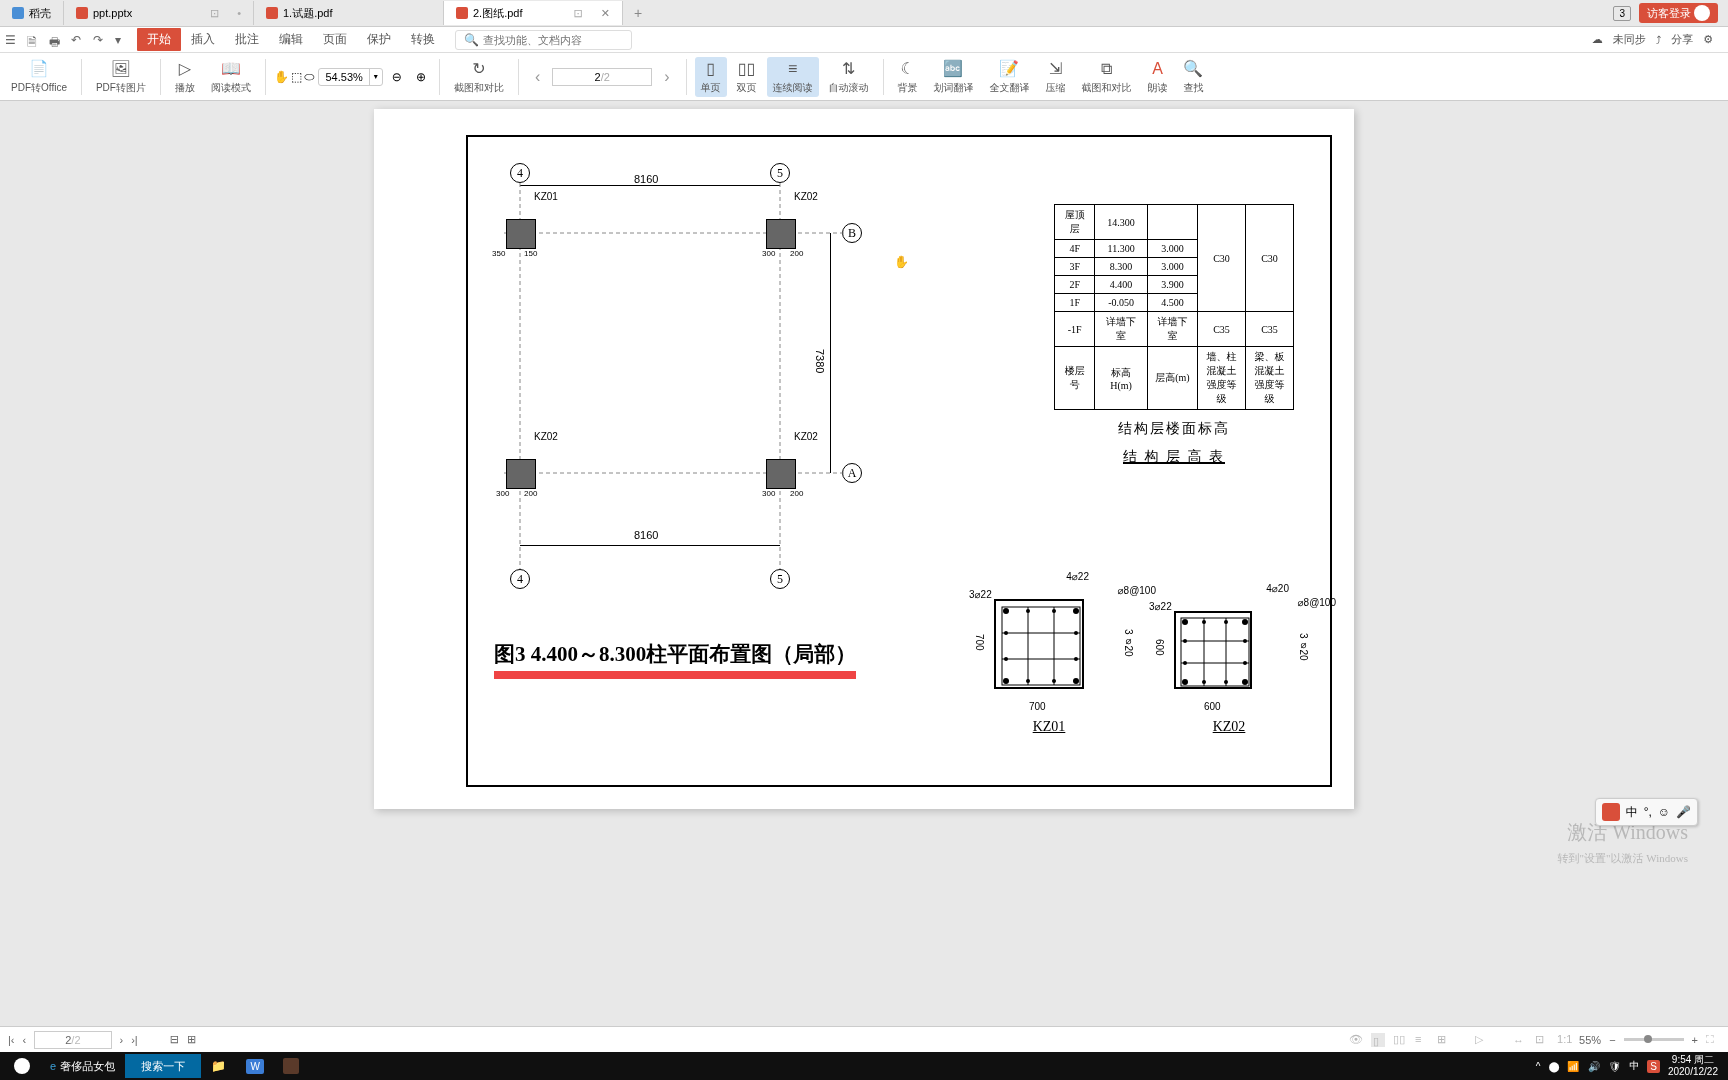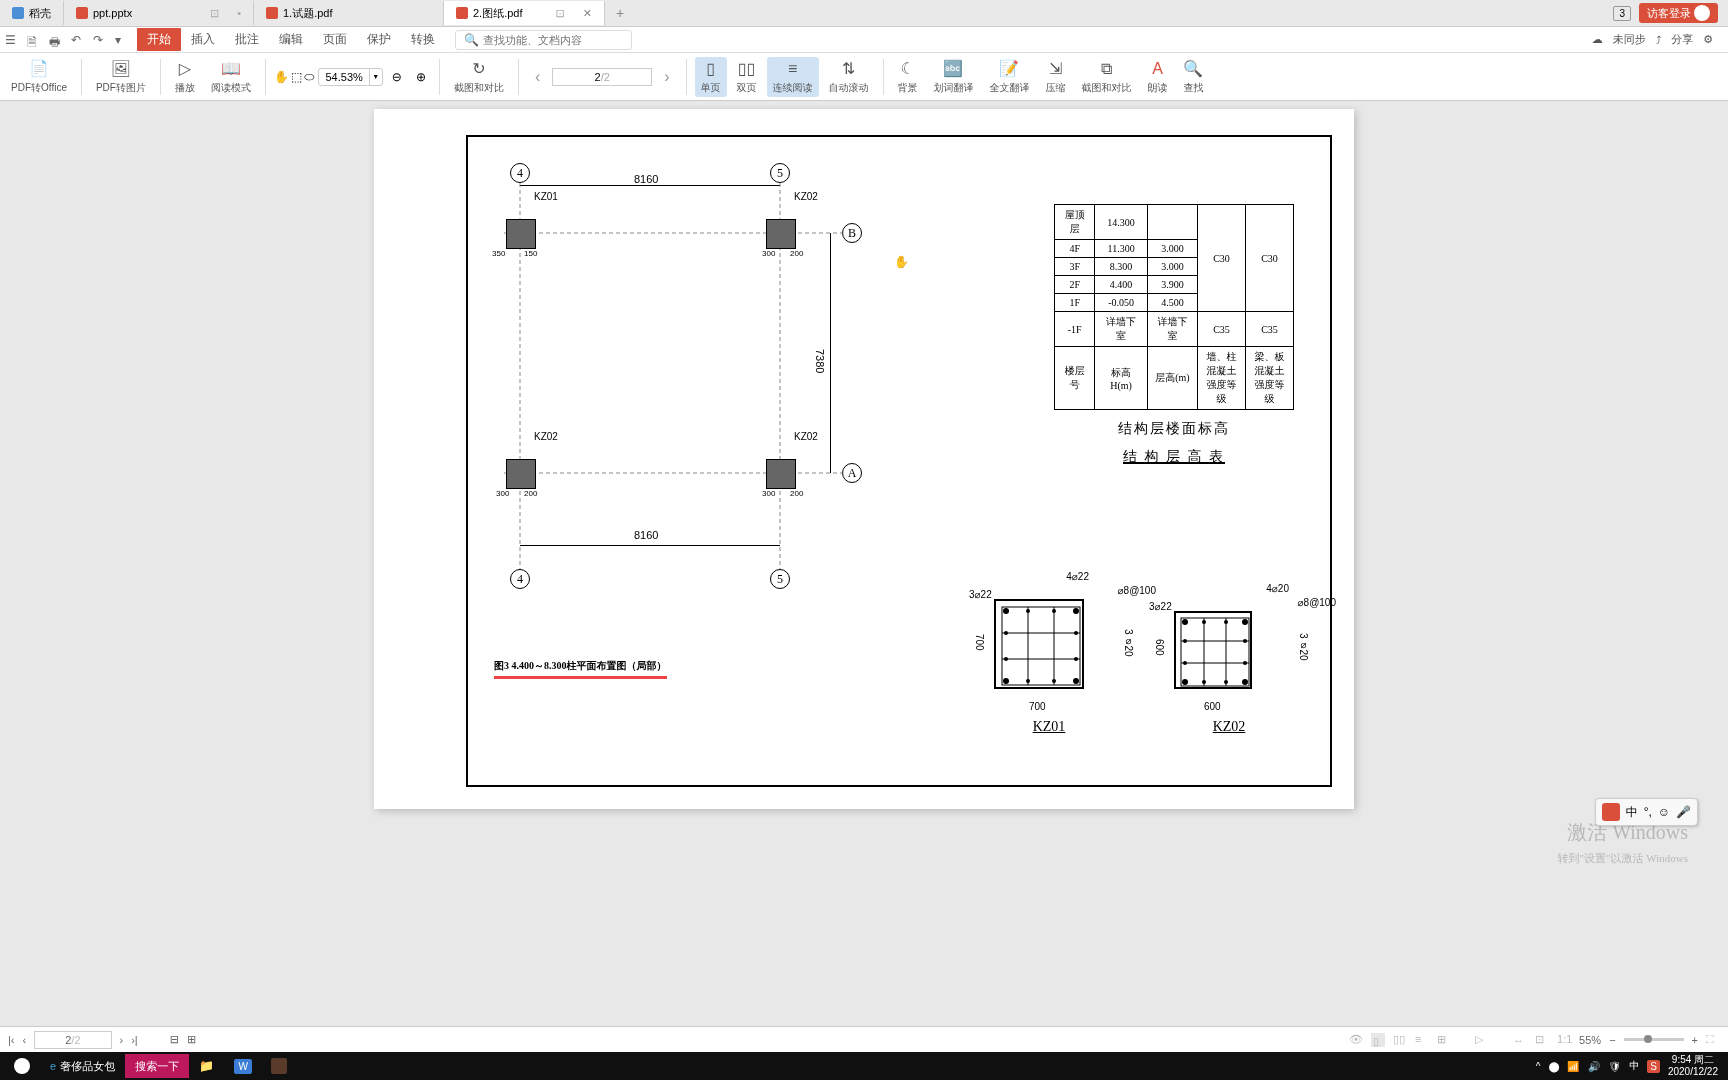--- a/index.html
+++ b/index.html
@@ -50,29 +50,29 @@
 .elevation-table{border-collapse:collapse;font-size:10px}
 .elevation-table td{border:1px solid #000;padding:3px 6px;text-align:center;font-family:"SimSun"}
 .table-title{text-align:center;font-size:14px;margin-top:10px;font-family:"SimSun";letter-spacing:2px}
 .table-title.underline{text-decoration:underline;text-decoration-thickness:2px}
 .section-area{position:absolute;bottom:40px;right:40px;width:340px;height:180px;display:flex;gap:30px}
 .section{position:relative;width:150px}
 .section-box{border:2px solid #000;position:relative}
 .section-label{text-align:center;font-size:14px;font-family:"SimSun";text-decoration:underline;margin-top:30px}
 .section-dim{font-size:10px;font-family:Arial;position:absolute}
 .rebar{font-size:10px;font-family:Arial;position:absolute}
-.fig-title{position:absolute;bottom:130px;left:120px;font-size:10px;font-weight:bold;font-family:"SimSun";border-bottom:3px solid #ef4444;padding-bottom:3px}
+.fig-title{position:absolute;bottom:130px;left:120px;font-size:21px;font-weight:bold;font-family:"SimSun";border-bottom:8px solid #ef4444;padding-bottom:3px}
 .bottom-bar{height:26px;background:#fff;border-top:1px solid #ccc;display:flex;align-items:center;padding:0 8px;gap:8px;font-size:11px;color:#666}
 .bot-page{border:1px solid #ccc;padding:2px 30px;font-size:11px}
 .bot-right{flex:1;display:flex;justify-content:flex-end;gap:8px;align-items:center}
 .bot-icon{width:14px;height:14px;color:#999;opacity:.7}
 .taskbar{height:28px;background:#101010;display:flex;align-items:center;padding:0 4px}
 .tb-btn{width:36px;height:24px;display:flex;align-items:center;justify-content:center;color:#fff;font-size:12px}
 .tb-app{height:24px;padding:0 10px;color:#fff;font-size:11px;display:flex;align-items:center;gap:4px}
-.tb-search{background:#be185d;color:#fff;padding:0 10px;font-size:11px;height:24px;display:flex;align-items:center}
+.tb-search{background:#0369a1;color:#fff;padding:0 16px;font-size:11px;height:24px;display:flex;align-items:center}
 .tb-right{flex:1;display:flex;justify-content:flex-end;align-items:center;color:#fff;font-size:10px;gap:8px;padding-right:6px}
 .tb-time{text-align:center;line-height:12px}
 .watermark{position:absolute;right:40px;bottom:180px;color:#b8b8b8;font-size:20px;font-family:"Segoe UI"}
 .watermark2{position:absolute;right:40px;bottom:160px;color:#b8b8b8;font-size:11px;font-family:"Microsoft YaHei"}
 .ime-bar{position:absolute;right:30px;bottom:200px;background:#f8f8f8;border:1px solid #ccc;border-radius:4px;padding:4px 6px;display:flex;gap:6px;align-items:center;font-size:12px;box-shadow:1px 1px 3px rgba(0,0,0,.2)}
 .ime-icon{width:18px;height:18px;background:#d94f3a;border-radius:3px}
 .hand-cursor{position:absolute;top:146px;left:520px;font-size:12px;color:#999}
 .svg-grid line{stroke:#888;stroke-width:1;stroke-dasharray:4 3}
 </style>
 </head>
@@ -88,21 +88,21 @@
       <span>ppt.pptx</span>
       <span style="flex:1"></span>
       <span style="color:#aaa">⊡</span>
       <span style="width:8px"></span>
       <span style="color:#aaa">•</span>
     </div>
   <div class="tab" style="width:190px">
       <span class="icon tab-icon-red"></span>
       <span>1.试题.pdf</span>
     </div>
-  <div class="tab active" style="width:161px">
+  <div class="tab active" style="width:179px">
       <span class="icon tab-icon-red"></span>
       <span>2.图纸.pdf</span>
       <span style="flex:1"></span>
       <span style="color:#aaa">⊡</span>
       <span style="width:8px"></span>
       <span style="color:#888">✕</span>
     </div>
   <div class="tab-add">+</div>
   <div class="tab-spacer"></div>
   <div class="tab-right">

